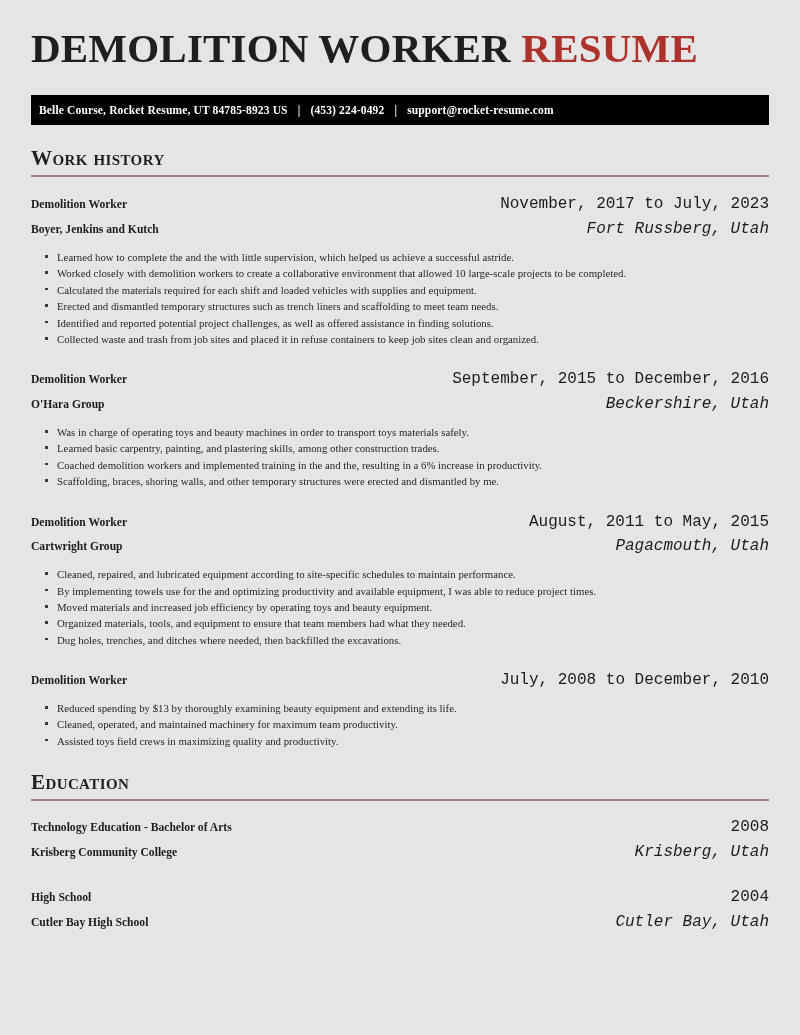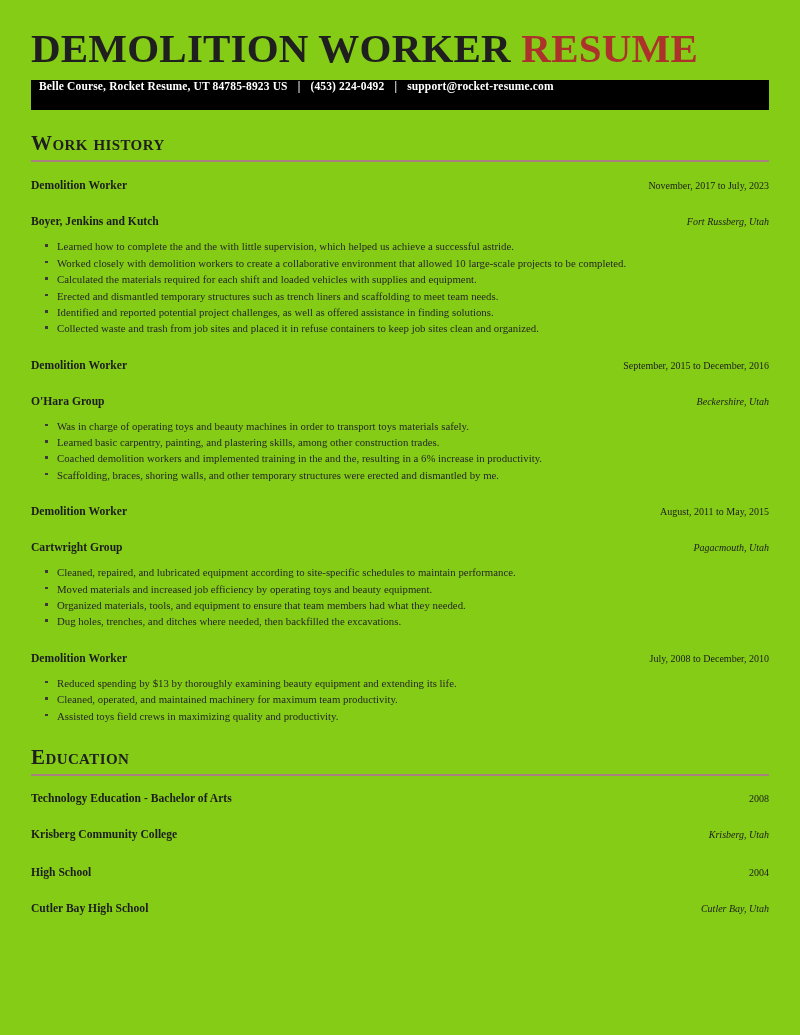--- a/index.html
+++ b/index.html
@@ -13,43 +13,44 @@
     font-family: "Liberation Serif", "DejaVu Serif", serif;
     color: #1c1c1c;
     -webkit-font-smoothing: antialiased;
   }
   .page {
     width: 800px;
     height: 1035px;
     position: relative;
     box-sizing: border-box;
     padding: 0 31px;
-    background: #84cc16;
+    background: #e5e5e5;
   }
 
   
   .doc-title {
     margin: 0;
     padding-top: 26px;
     font-size: 41px;
     font-weight: bold;
     letter-spacing: 0.2px;
     line-height: 1.08;
     color: #1f1f1f;
     white-space: nowrap;
   }
   .doc-title .accent {
     color: #ad322b;
   }
 
   .contact-bar {
-    margin-top: 10px;
+    margin-top: 25px;
     background: #000000;
     height: 30px;
     display: flex;
+    align-items: center;
     padding: 0 8px;
   }
   .contact-line {
     color: #ffffff;
     font-size: 11.5px;
     font-weight: bold;
     letter-spacing: 0.15px;
     white-space: nowrap;
   }
   .contact-sep {
@@ -95,28 +96,28 @@
     align-items: baseline;
     line-height: 1.55;
   }
   .entry-left {
     font-size: 11.6px;
     font-weight: bold;
     color: #1c1c1c;
     white-space: nowrap;
   }
   .entry-right {
-    font-size: 10px;
+    font-size: 16px;
     color: #1c1c1c;
     white-space: nowrap;
     text-align: left;
+    font-family: Liberation Mono, monospace;
   }
   .entry-right.italic {
     font-style: italic;
-    margin-top: 19px;
   }
 
   .bullets {
     list-style: none;
     margin: 7px 0 0 0;
     padding: 0;
   }
   .bullets li {
     position: relative;
     padding-left: 26px;
@@ -204,20 +205,21 @@
           <div class="entry-row">
             <span class="entry-left">Demolition Worker</span>
             <span class="entry-right">August, 2011 to May, 2015</span>
           </div>
           <div class="entry-row">
             <span class="entry-left">Cartwright Group</span>
             <span class="entry-right italic">Pagacmouth, Utah</span>
           </div>
           <ul class="bullets">
             <li>Cleaned, repaired, and lubricated equipment according to site-specific schedules to maintain performance.</li>
+            <li>By implementing towels use for the and optimizing productivity and available equipment, I was able to reduce project times.</li>
             <li>Moved materials and increased job efficiency by operating toys and beauty equipment.</li>
             <li>Organized materials, tools, and equipment to ensure that team members had what they needed.</li>
             <li>Dug holes, trenches, and ditches where needed, then backfilled the excavations.</li>
           </ul>
         </div>
         <div class="entry">
           <div class="entry-row">
             <span class="entry-left">Demolition Worker</span>
             <span class="entry-right">July, 2008 to December, 2010</span>
           </div>

